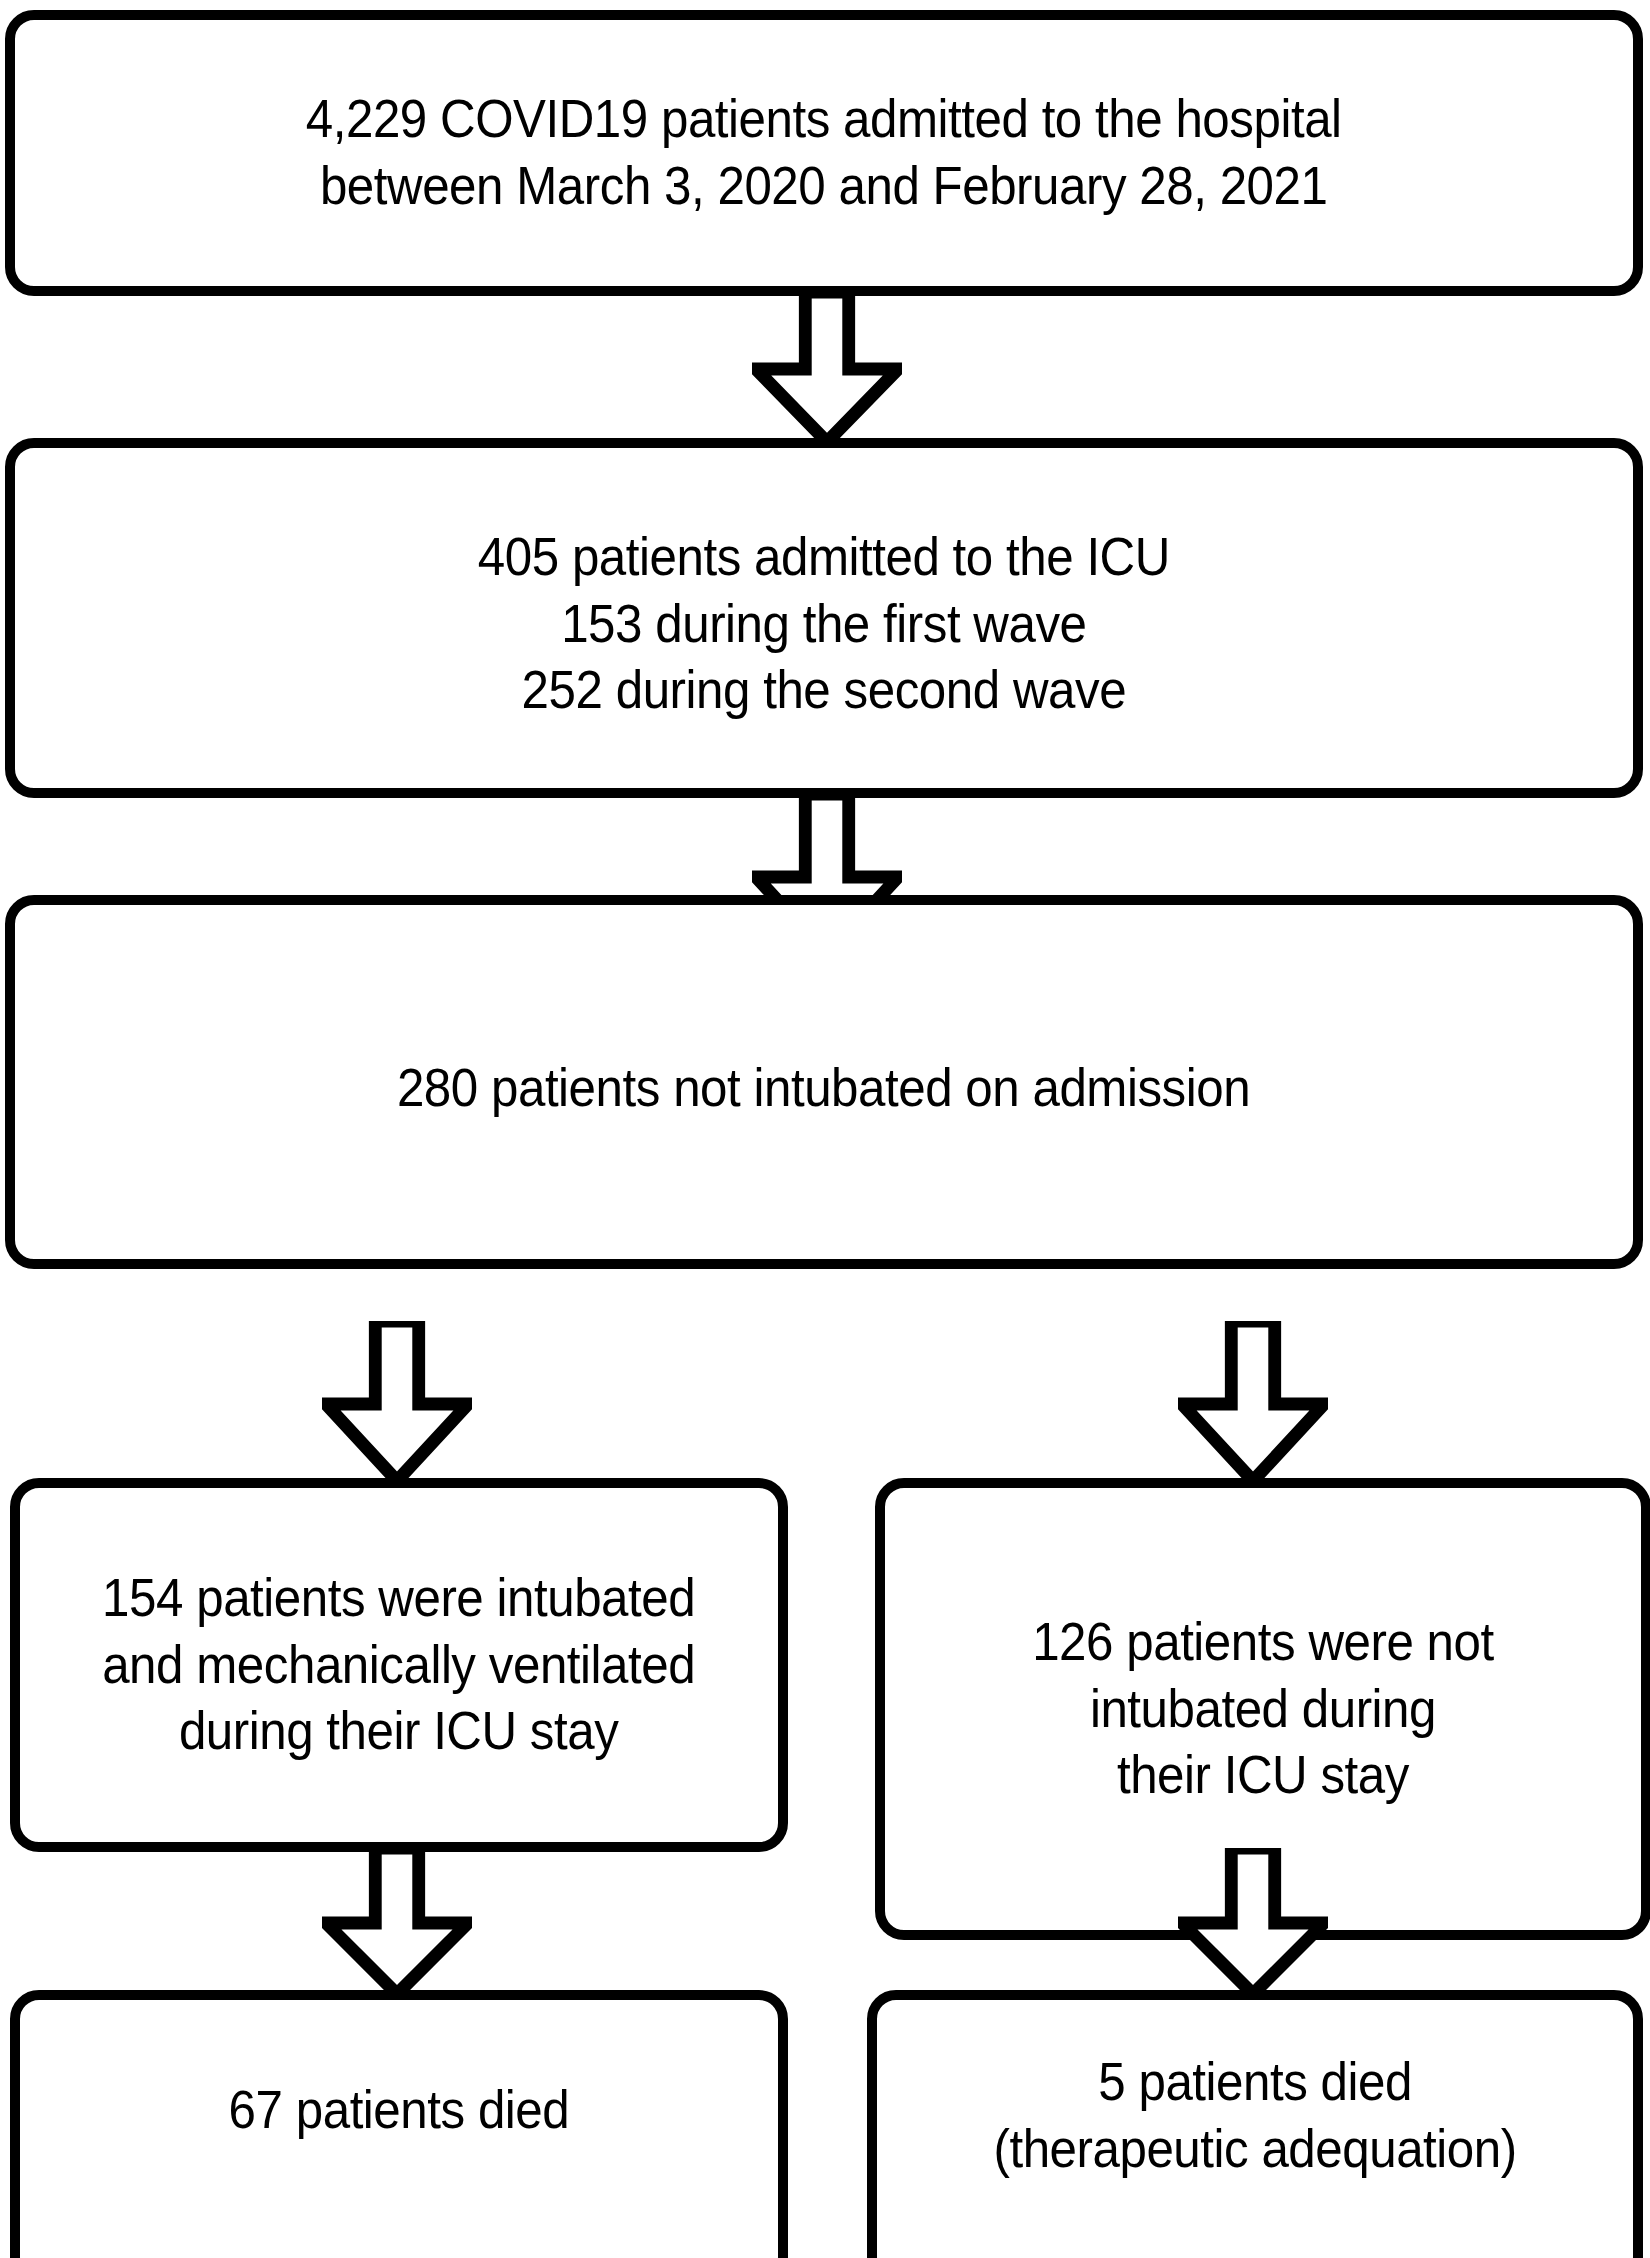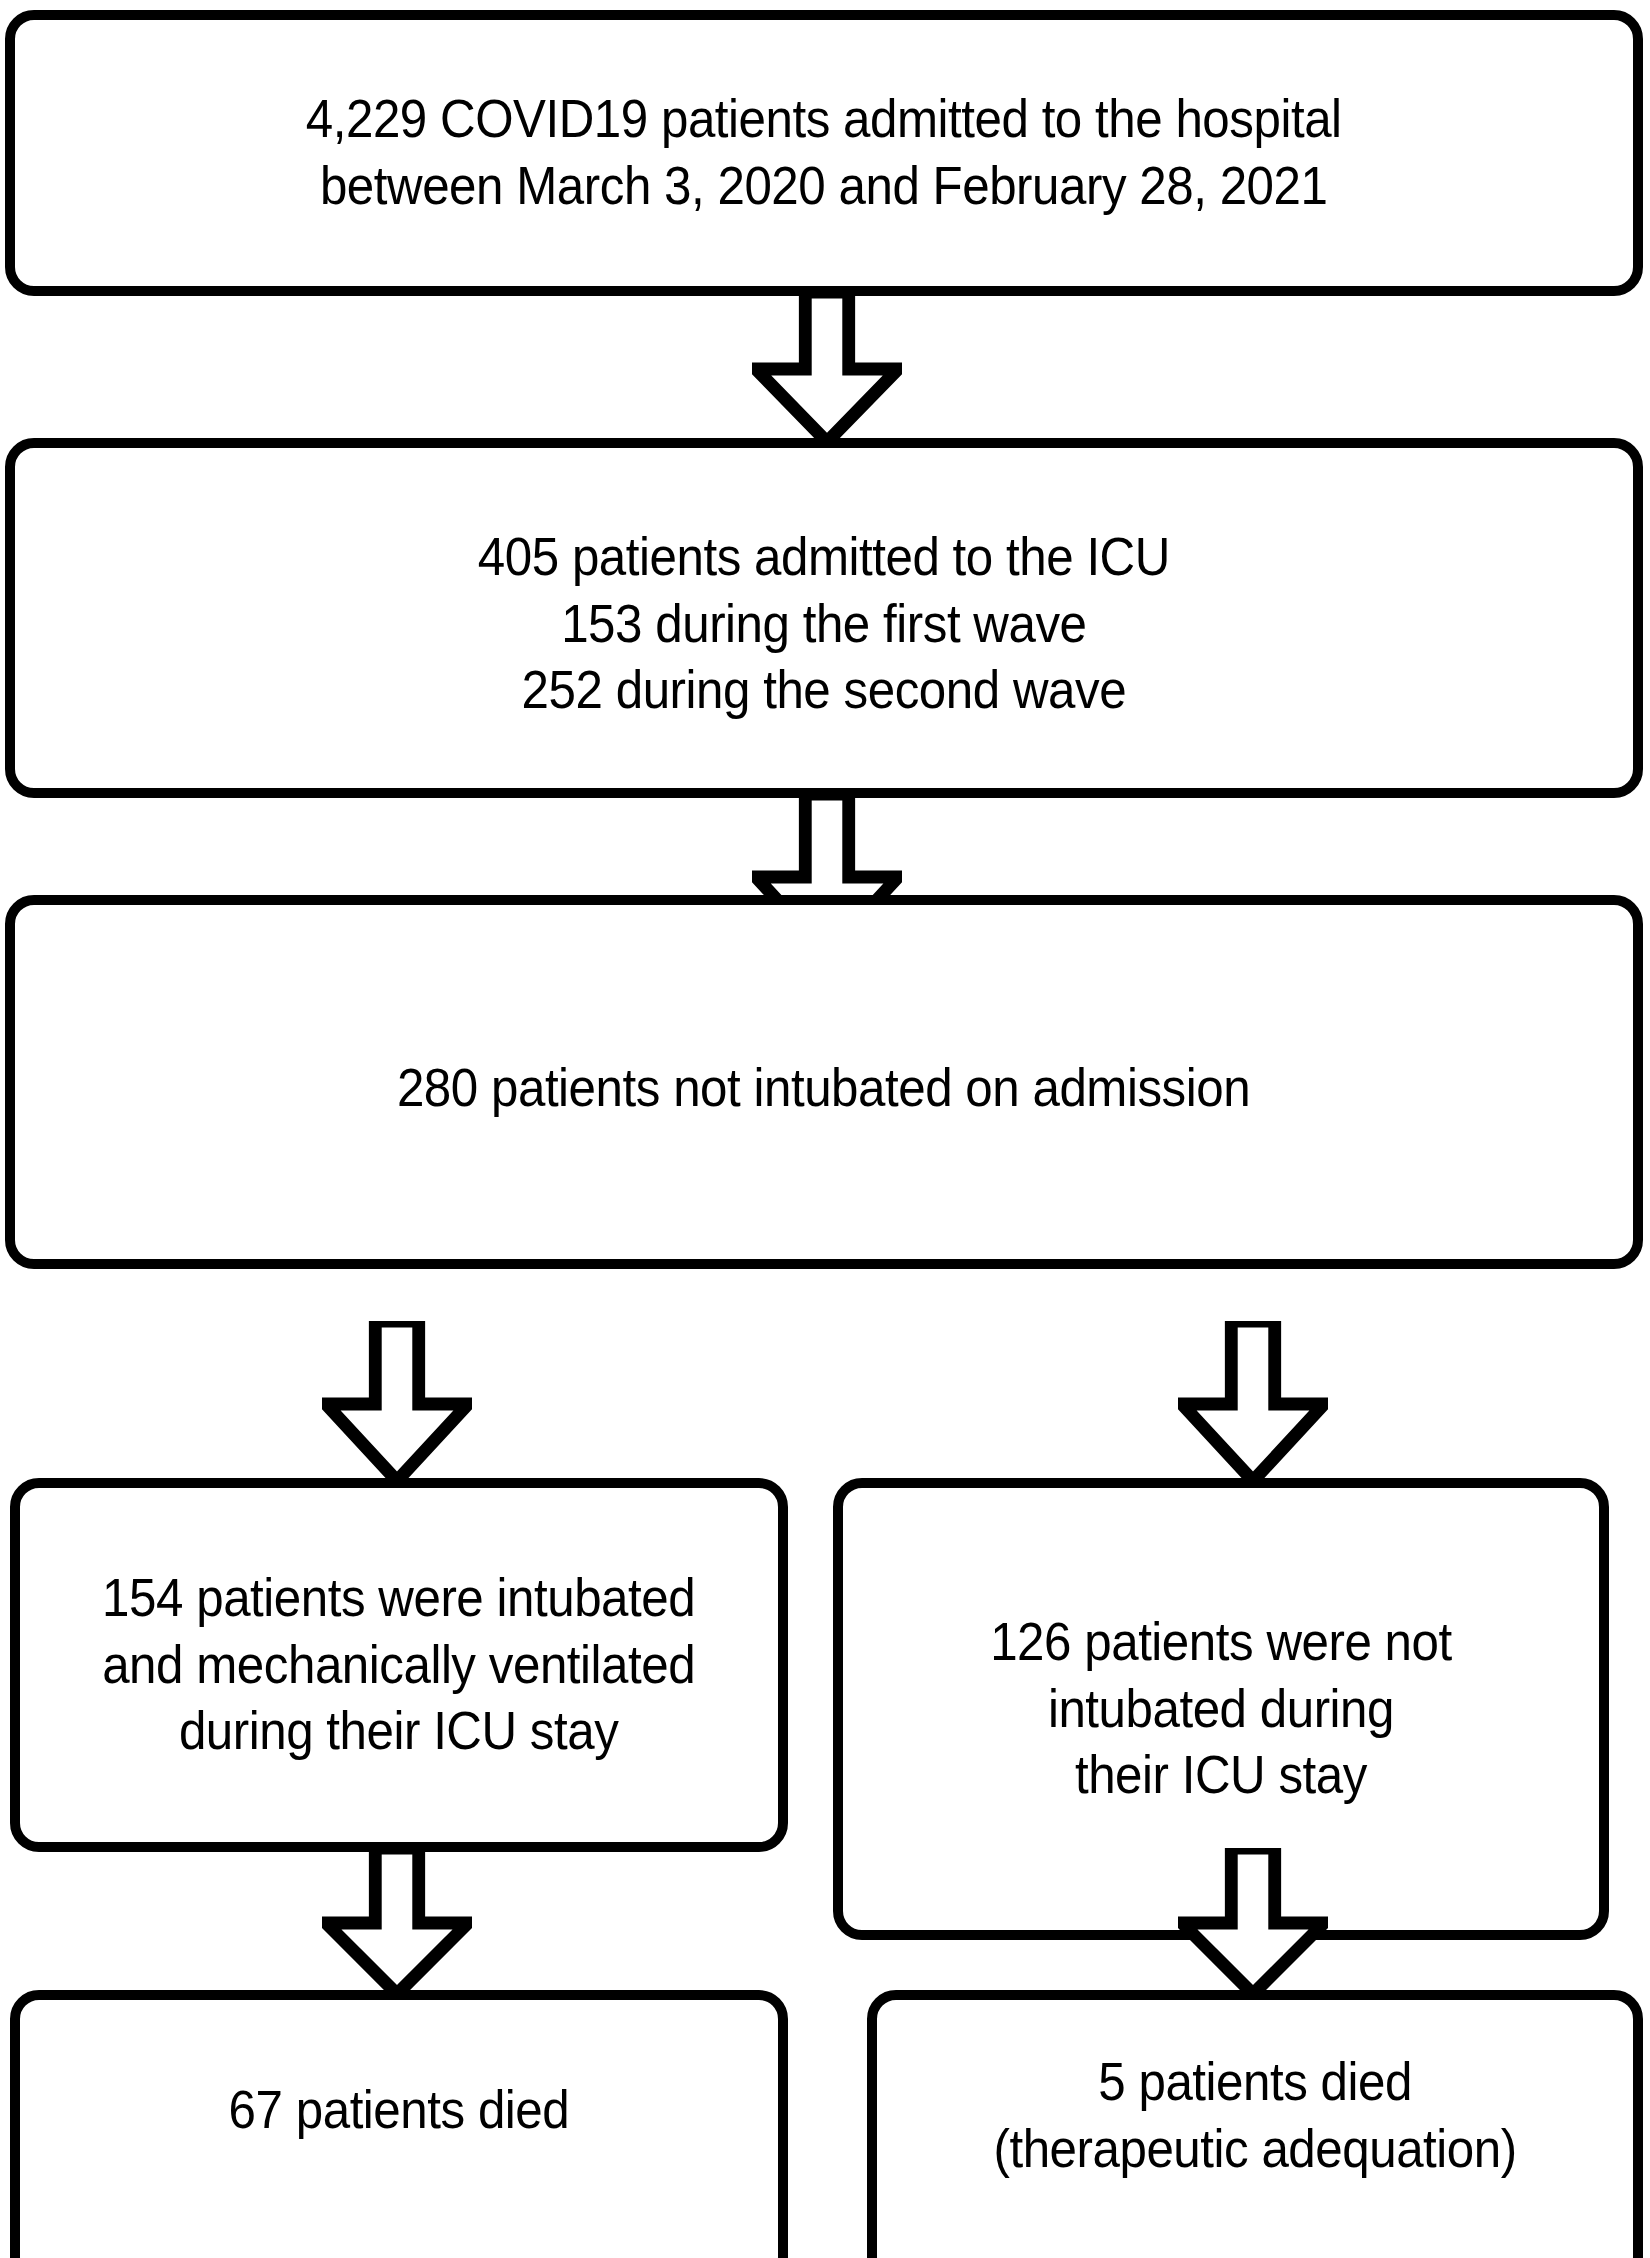--- a/index.html
+++ b/index.html
@@ -38,21 +38,21 @@
     letter-spacing: -0.5px;
     white-space: pre-line;
     padding: 0 15.8px;
     transform: scaleX(0.93);
   }
   
   #node-admitted     { left: 4.9px;   top: 9.9px;   width: 1638px; height: 286px; }
   #node-icu          { left: 4.9px;   top: 438px;  width: 1638px; height: 360px; }
   #node-not-intub    { left: 4.9px;   top: 895px;  width: 1638px; height: 374px; }
   #node-intubated    { left: 9.9px;  top: 1478px; width: 778px;  height: 374px; }
-  #node-notintubated { left: 833px; top: 1478px; width: 776px;  height: 462px; }
+  #node-notintubated { left: 875px; top: 1478px; width: 776px;  height: 462px; }
   #node-died-left    { left: 9.9px;  top: 1990px; width: 778px;  height: 296px; }
   #node-died-right   { left: 867px; top: 1990px; width: 776px;  height: 296px; }
 
   
   #node-icu .node-text          { transform: scaleX(0.93) translateY(5.9px); }
   #node-not-intub .node-text    { transform: scaleX(0.93) translateY(5.9px); }
   #node-died-left .node-text    { transform: scaleX(0.93) translateY(-27.6px); }
   #node-died-right .node-text   { transform: scaleX(0.93) translateY(-21.7px); }
 
   

